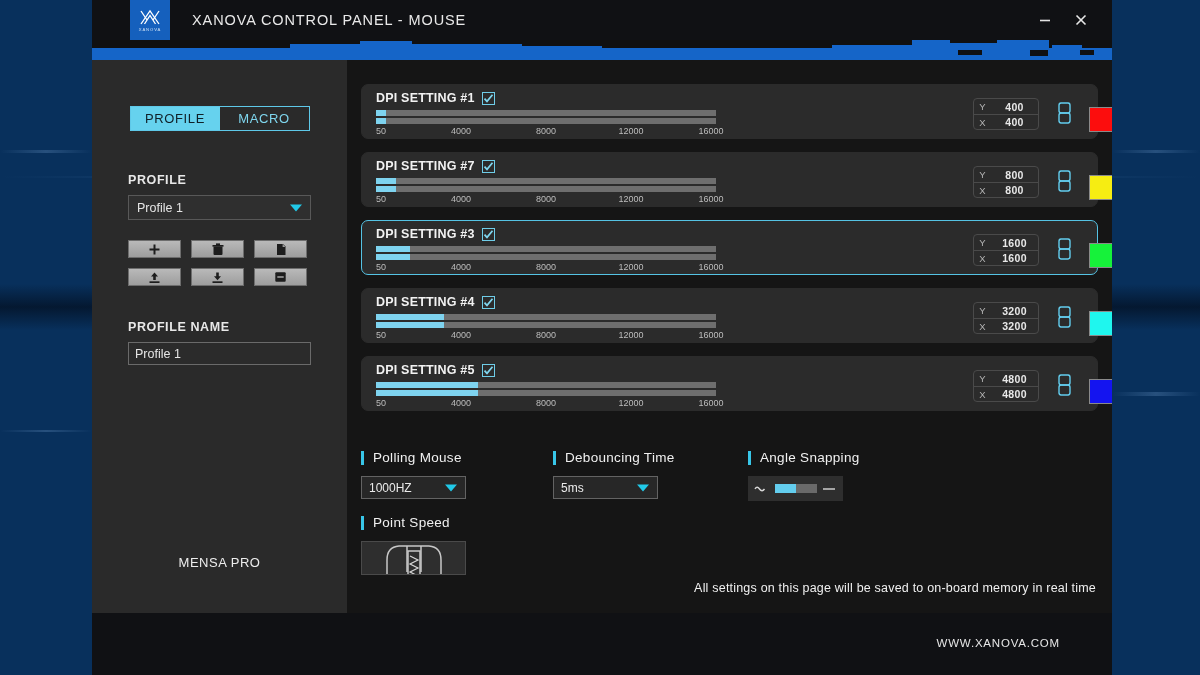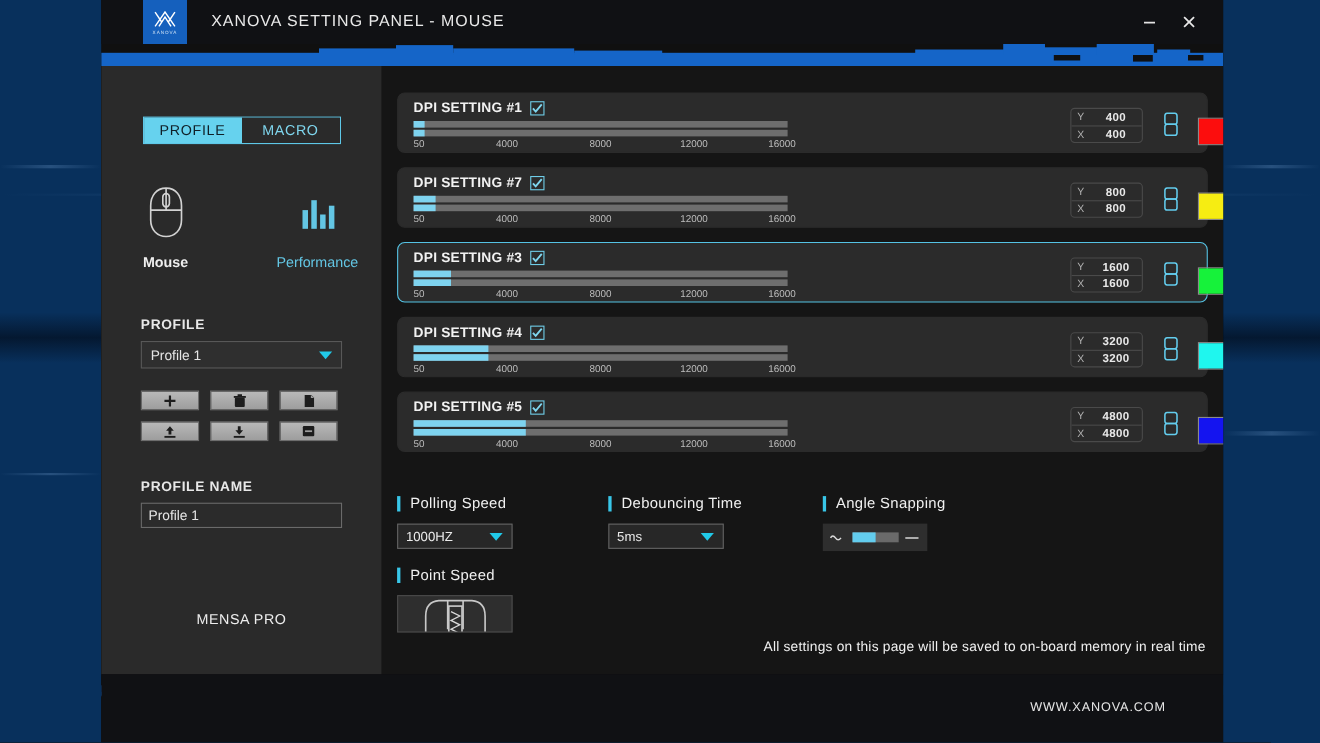--- a/index.html
+++ b/index.html
@@ -417,21 +417,21 @@
       <svg width="22" height="17" viewBox="0 0 22 17">
         <g fill="none" stroke="#ffffff" stroke-width="1.3">
           <path d="M2 15 L11 2 L20 15"></path>
           <path d="M5.5 15 L11 6.5 L16.5 15"></path>
           <path d="M2 2 L8 11"></path>
           <path d="M20 2 L14 11"></path>
         </g>
       </svg>
       <div id="logo-word">XANOVA</div>
     </div>
-    <div id="app-title">XANOVA SETTING PANEL - MOUSE</div>
+    <div id="app-title">XANOVA CONTROL PANEL - MOUSE</div>
     <div id="win-controls">
       <div class="win-btn">
         <svg width="14" height="14" viewBox="0 0 14 14">
           <line x1="2" y1="7.5" x2="12" y2="7.5" stroke="#e3e3e3" stroke-width="1.6"></line>
         </svg>
       </div>
       <div class="win-btn">
         <svg width="14" height="14" viewBox="0 0 14 14">
           <line x1="2.5" y1="2.5" x2="11.5" y2="11.5" stroke="#e8e8e8" stroke-width="1.6"></line>
           <line x1="11.5" y1="2.5" x2="2.5" y2="11.5" stroke="#e8e8e8" stroke-width="1.6"></line>
@@ -458,48 +458,20 @@
 
   <div id="content">
 
     <div id="sidebar">
 
       <div id="tabs">
         <div class="tab active">PROFILE</div>
         <div class="tab">MACRO</div>
       </div>
 
-      <div id="device-icons">
-        <div class="device-item active">
-          <div class="device-glyph">
-            <svg width="34" height="48" viewBox="0 0 34 48">
-              <g fill="none" stroke="#d2d2d2" stroke-width="1.5">
-                <path d="M17 2 C8 2 3 9 3 18 L3 31 C3 40 9 46 17 46 C25 46 31 40 31 31 L31 18 C31 9 26 2 17 2 Z"></path>
-                <line x1="3" y1="22" x2="31" y2="22"></line>
-                <line x1="17" y1="2" x2="17" y2="22"></line>
-                <rect x="14" y="7" width="6" height="12" rx="3"></rect>
-              </g>
-            </svg>
-          </div>
-          <div class="device-label">Mouse</div>
-        </div>
-        <div class="device-item inactive">
-          <div class="device-glyph">
-            <svg width="34" height="48" viewBox="0 0 34 48">
-              <g fill="#63c6e4">
-                <rect x="3" y="22" width="5" height="17"></rect>
-                <rect x="11" y="13" width="5" height="26"></rect>
-                <rect x="19" y="26" width="5" height="13"></rect>
-                <rect x="27" y="18" width="5" height="21"></rect>
-              </g>
-            </svg>
-          </div>
-          <div class="device-label">Performance</div>
-        </div>
-      </div>
 
       <div class="side-heading">PROFILE</div>
       <div class="sel-wrap">
         <span class="sel-text">Profile 1</span>
         <span class="caret"></span>
       </div>
 
       <div id="profile-buttons">
         <div class="pbtn">
           <svg width="13" height="13" viewBox="0 0 13 13">
@@ -771,21 +743,21 @@
             <div class="sw-color" style="background: rgb(31, 246, 238);"></div>
           </div>
           <div class="swatch" style="top: 319px;">
             <div class="sw-color" style="background: rgb(20, 20, 240);"></div>
           </div>
         </div>
 
       <div id="bottom-opts">
 
         <div class="opt-group" id="grp-polling">
-          <div class="sec-title">Polling Speed</div>
+          <div class="sec-title">Polling Mouse</div>
           <div class="opt-sel">
             <span class="sel-text">1000HZ</span>
             <span class="caret"></span>
           </div>
         </div>
 
         <div class="opt-group" id="grp-debounce">
           <div class="sec-title">Debouncing Time</div>
           <div class="opt-sel">
             <span class="sel-text">5ms</span>

